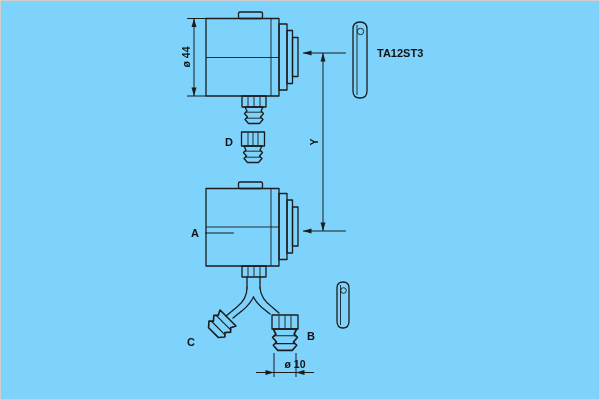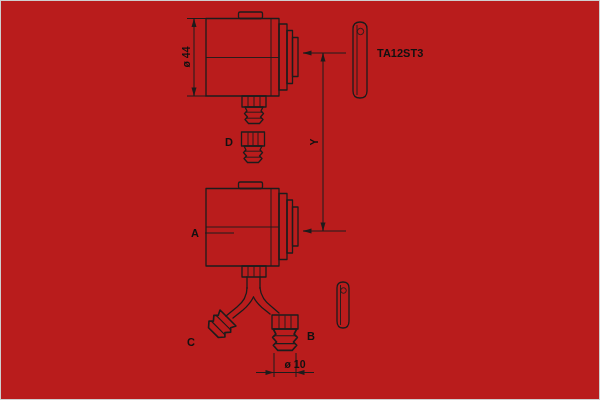--- a/index.html
+++ b/index.html
@@ -1,17 +1,17 @@
 <!DOCTYPE html>
 <html><head>
 <meta charset="utf-8">
 <style>
   html,body{margin:0;padding:0;background:#ffffff;}
   .page{
-    position:relative;width:600px;height:400px;background:#b91c1c;
+    position:relative;width:600px;height:400px;background:#7dd3fc;
     border:1px solid #cfcfcf;box-sizing:border-box;overflow:hidden;
     font-family:"Liberation Sans", sans-serif;
   }
   svg{position:absolute;left:0;top:0;}
   .outline{fill:none;stroke:#1c1c1c;stroke-width:1.3;stroke-linejoin:round;stroke-linecap:round;}
   .thin{fill:none;stroke:#1c1c1c;stroke-width:0.9;}
   .dim{fill:none;stroke:#1c1c1c;stroke-width:1;}
   .arrow{fill:#1c1c1c;stroke:none;}
   .lbl{fill:#111111;font-weight:bold;font-size:11px;font-family:"Liberation Sans", sans-serif;}
   .dimlbl{fill:#111111;font-weight:bold;font-size:10.5px;font-family:"Liberation Sans", sans-serif;}

